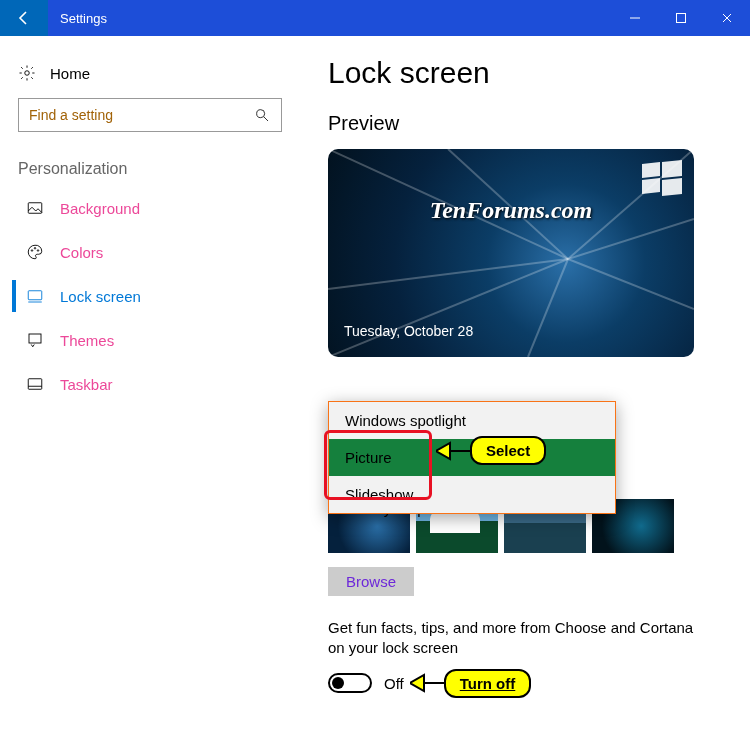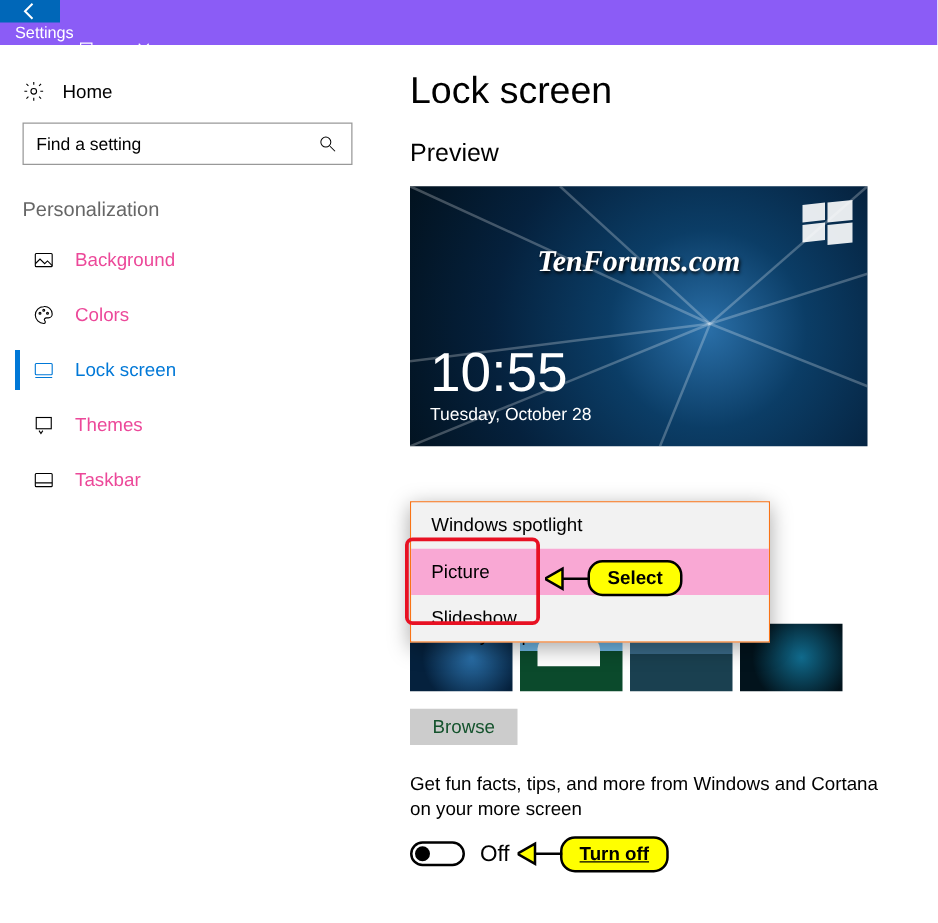--- a/index.html
+++ b/index.html
@@ -1,99 +1,100 @@
 <!DOCTYPE html>
 <html><head>
 <meta charset="utf-8">
 <style>
   * { box-sizing: border-box; font-family: "Segoe UI", Arial, sans-serif; }
   body { margin: 0; background: #fff; width: 750px; height: 738px; overflow: hidden; }
 
   
   .titlebar {
-    height: 36px; background: #8b5cf6; color: #fff;
-    display: flex; align-items: stretch; flex-direction: column;
+    height: 36px; background: #1d4ed8; color: #fff;
+    display: flex; align-items: stretch;
   }
   .titlebar .back { width: 48px; display:flex; align-items:center; justify-content:center; background:#0067b8; }
   .titlebar .title { display:flex; align-items:center; padding-left: 12px; font-size: 13px; flex:1; }
   .winbtns { display:flex; }
   .winbtn { width: 46px; display:flex; align-items:center; justify-content:center; color:#fff; }
   .winbtn svg { stroke:#fff; stroke-width:1; fill:none; }
 
   
   .body { display:flex; height: calc(100% - 36px); }
   .sidebar { width: 300px; padding: 24px 12px 0 12px; }
   .content { flex:1; padding: 20px 20px 0 28px; position:relative; }
 
   
   .home-row { display:flex; align-items:center; gap:14px; padding: 4px 6px 16px 6px; color:#000; font-size:15px; }
-  .searchbox { display:flex; align-items:center; border:1px solid #999; height:34px; padding:0 10px; margin: 0 6px 28px 6px; color:#000000; font-size:14px; }
+  .searchbox { display:flex; align-items:center; border:1px solid #999; height:34px; padding:0 10px; margin: 0 6px 28px 6px; color:#a16207; font-size:14px; }
   .searchbox span:first-child { flex:1; }
   .section-label { color:#666; font-size:16px; padding: 0 6px 8px 6px; }
   .navitem { display:flex; align-items:center; gap:16px; height:44px; padding:0 6px 0 14px; font-size:15px; color:#ec4899; position:relative; }
   .navitem.selected { color:#0078d7; }
   .navitem.selected::before { content:""; position:absolute; left:0; top:6px; bottom:6px; width:4px; background:#0078d7; }
   .icon { width:18px; height:18px; display:inline-flex; align-items:center; justify-content:center; }
   .icon svg { stroke:#000; fill:none; stroke-width:1.2; }
   .navitem.selected .icon svg { stroke:#0078d7; }
 
   
   h1.page-title { font-weight:300; font-size:30px; margin:0 0 22px 0; color:#000; }
   h2.sub { font-weight:400; font-size:20px; margin:0 0 14px 0; }
 
   .preview {
     width: 366px; height: 208px; position:relative; overflow:hidden;
     background: radial-gradient(circle at 65% 55%, #2a6fa8 0%, #0b3d66 30%, #05213d 65%, #02121f 100%);
+    border-radius: 10px;
   }
   .rays { position:absolute; inset:0; }
   .winlogo { position:absolute; right:8px; top:4px; width:48px; height:48px; opacity:.9; }
   .winlogo div { position:absolute; background:#fff; }
   .wl1{ left:4px; top:10px; width:18px; height:14px; transform:skewY(-6deg);}
   .wl2{ left:24px; top:8px; width:20px; height:16px; transform:skewY(-6deg);}
   .wl3{ left:4px; top:26px; width:18px; height:14px; transform:skewY(-6deg);}
   .wl4{ left:24px; top:26px; width:20px; height:16px; transform:skewY(-6deg);}
   .watermark { position:absolute; top:48px; left:0; right:0; text-align:center; color:#fff; font-weight:700; font-style:italic; font-size:24px; text-shadow:1px 1px 3px #000; font-family: Georgia, serif; }
   .clock { position:absolute; left:16px; bottom:18px; color:#fff; }
   .clock .time { font-size:44px; font-weight:300; line-height:1; }
   .clock .date { font-size:14px; margin-top:2px; }
 
   
   .dropdown {
     position:absolute; top:365px; left:28px; width:288px;
     background:#f2f2f2; box-shadow:0 4px 16px rgba(0,0,0,.35);
     border:1px solid #f97316; z-index:5;
   }
   .dd-option { padding:10px 16px; font-size:15px; color:#000; background:#f2f2f2; }
-  .dd-option.hover { background:#f9a8d4; }
+  .dd-option.hover { background:#15803d; }
   .redbox { position:absolute; top:394px; left:24px; width:108px; height:70px; border:3px solid #e81123; border-radius:6px; z-index:6; pointer-events:none; }
 
   
   .callout {
     position:absolute; background:#ffff00; border:2px solid #000; border-radius:12px;
     padding:4px 14px; font-weight:700; font-size:15px; color:#000; z-index:7;
   }
   .callout .arrow { position:absolute; right:100%; top:50%; transform:translateY(-50%); width:36px; height:20px; }
   .callout .arrow svg polygon, .callout .arrow svg line { fill:#ffff00; stroke:#000; stroke-width:2; }
 
   
   .thumbs { display:flex; gap:6px; margin-bottom:14px; margin-top:4px; }
   .thumb { width:82px; height:54px; }
   .t1 { background: radial-gradient(circle at 60% 50%, #2a6fa8, #05213d 70%); }
   .t2 { background: linear-gradient(#6fb7e6 40%, #0b4a2c 40%); position:relative; }
   .t2::after{content:"";position:absolute;left:14px;top:6px;width:50px;height:28px;background:#fff;border-radius:50% 50% 0 0;}
   .t3 { background: linear-gradient(#3a6a88 45%, #1a4050 45%); }
   .t4 { background: radial-gradient(circle at 60% 50%, #106a8c, #02131c 70%); }
 
-  .browse-btn { display:inline-block; background:#ccc; color:#14532d; font-size:15px; padding:6px 18px; border:none; }
+  .browse-btn { display:inline-block; background:#ccc; color:#6d28d9; font-size:15px; padding:6px 18px; border:none; }
 
   .funfacts { font-size:15px; max-width:380px; margin-top:22px; line-height:1.35; }
   .toggle-row { display:flex; align-items:center; gap:12px; margin-top:10px; }
   .toggle { width:44px; height:20px; border:2px solid #000; border-radius:12px; position:relative; background:#fff; }
   .toggle .knob { position:absolute; left:2px; top:2px; width:12px; height:12px; background:#000; border-radius:50%; }
-  .toggle-label { font-size:18px; }
+  .toggle-label { font-size:15px; }
 
   .choose-hidden { position:absolute; top:464px; left:28px; font-size:15px; color:#000; z-index:1;}
 </style>
 </head>
 <body>
 
 <div class="titlebar">
   <div class="back">
     <svg width="18" height="18" viewBox="0 0 18 18">
         <path d="M11 3 L5 9 L11 15" stroke="#fff" stroke-width="1.6" fill="none"></path>
@@ -210,55 +211,54 @@
         </g>
       </svg>
       <div class="winlogo">
           <div class="wl1"></div>
           <div class="wl2"></div>
           <div class="wl3"></div>
           <div class="wl4"></div>
         </div>
       <div class="watermark">TenForums.com</div>
       <div class="clock">
-        <div class="time">10:55</div>
         <div class="date">Tuesday, October 28</div>
       </div>
     </div>
 
     
     <div class="dropdown">
       <div class="dd-option">Windows spotlight</div>
       <div class="dd-option hover">Picture</div>
       <div class="dd-option">Slideshow</div>
     </div>
     <div class="redbox"></div>
 
-    <div class="callout" style="top:412px; left:170px;">
+    <div class="callout" style="top:400px; left:170px;">
       <span class="arrow">
         <svg width="36" height="20" viewBox="0 0 36 20">
             <line x1="36" y1="10" x2="12" y2="10"></line>
             <polygon points="0,10 14,2 14,18"></polygon>
           </svg>
       </span>
       <span>Select</span>
     </div>
 
     <div class="choose-hidden">Choose your picture</div>
 
     <div style="height:138px"></div>
     <div class="thumbs">
       <div class="thumb t1"></div>
       <div class="thumb t2"></div>
       <div class="thumb t3"></div>
       <div class="thumb t4"></div>
     </div>
     <button class="browse-btn">Browse</button>
 
-    <div class="funfacts">Get fun facts, tips, and more from Windows and Cortana on your more screen</div>
+    <div class="funfacts">Get fun facts, tips, and more from Choose and Cortana on your lock screen</div>
     <div class="toggle-row">
       <div class="toggle">
           <div class="knob"></div>
         </div>
       <span class="toggle-label">Off</span>
       <div class="callout" style="position:relative; margin-left:28px; top:auto; left:auto;text-decoration:underline;">
         <span class="arrow">
           <svg width="36" height="20" viewBox="0 0 36 20">
               <line x1="36" y1="10" x2="12" y2="10"></line>
               <polygon points="0,10 14,2 14,18"></polygon>

